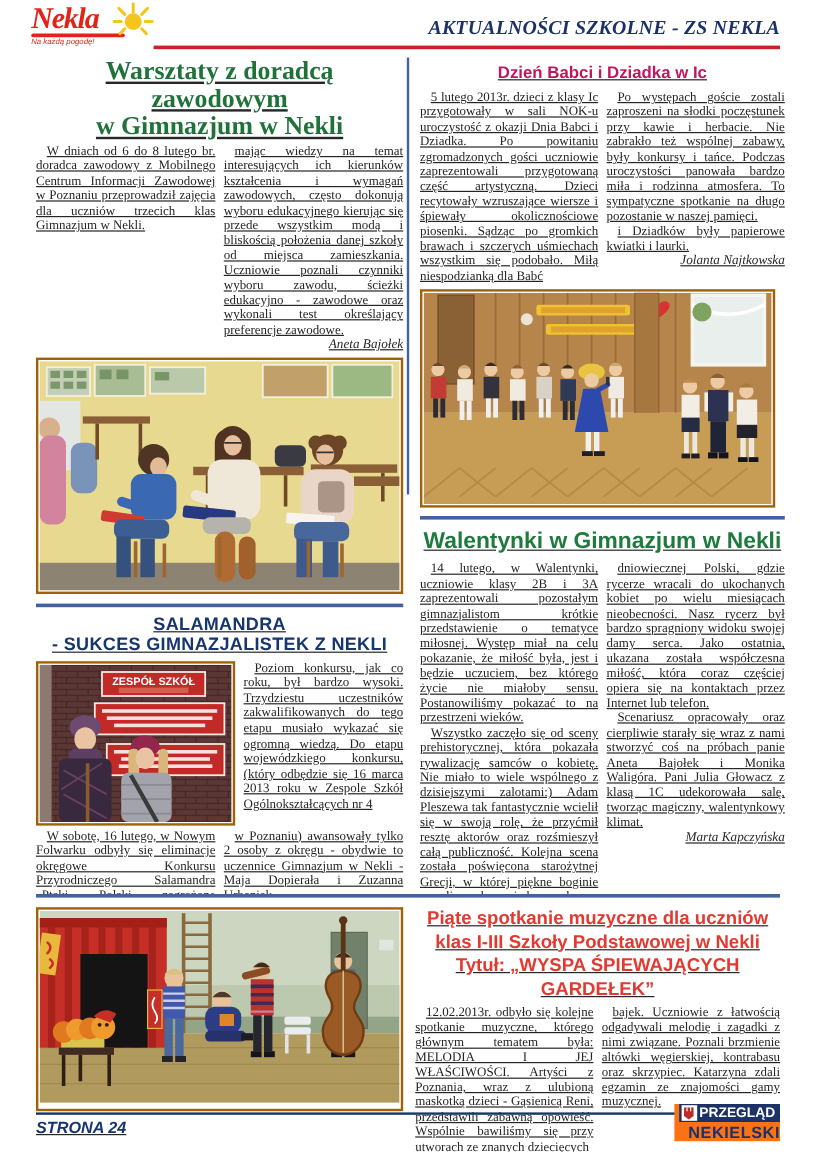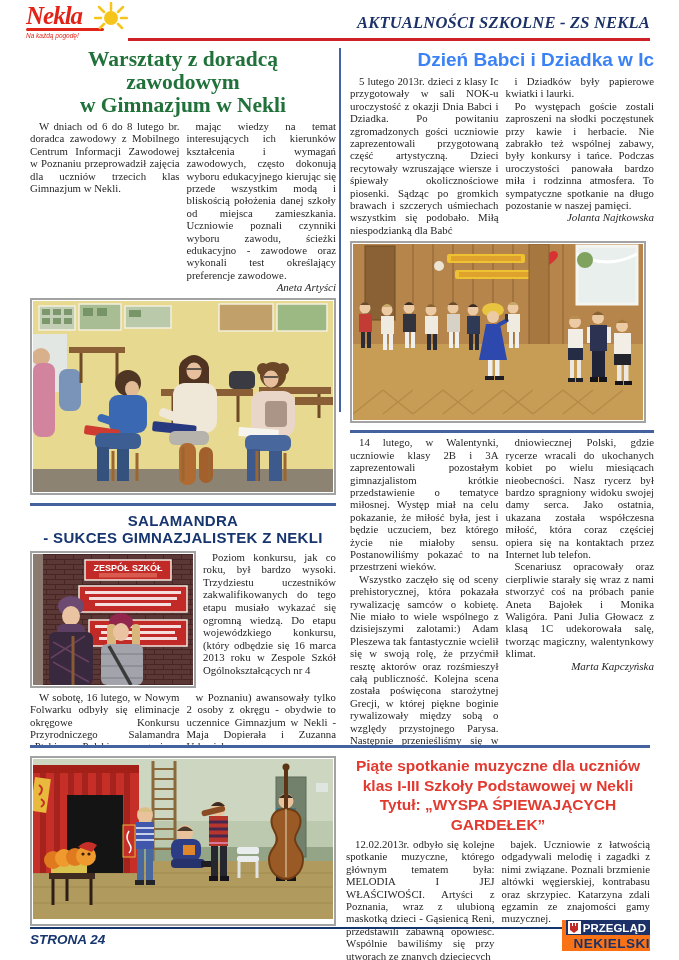--- a/index.html
+++ b/index.html
@@ -1,17 +1,17 @@
 <!DOCTYPE html>
 <html><head>
 <meta charset="utf-8">
 <style>
   html,body{margin:0;padding:0;background:#fff;}
   .page{position:relative;width:679px;height:960px;background:#fff;overflow:hidden;
-        font-family:"Liberation Serif",serif;color:#262626;}
+        font-family:"Liberation Serif",serif;color:#262626;text-decoration:underline;}
 
   
   .header{position:relative;height:46px;}
   .logo{position:absolute;left:26px;top:3px;width:108px;height:40px;}
   .logo .sun{position:absolute;left:68px;top:-1px;}
   .logo-text{position:relative;font-style:italic;font-weight:bold;font-size:25px;line-height:25px;
              color:#e22418;letter-spacing:-1px;}
   .logo-swoosh{width:78px;height:2.5px;background:#e22418;border-radius:2px;margin-top:0;}
   .logo-tag{font-size:6.5px;font-style:italic;color:#e22418;margin-top:1px;font-family:"Liberation Sans",sans-serif;}
   .header-title{position:absolute;right:29px;top:13px;font-style:italic;font-weight:bold;
@@ -28,30 +28,30 @@
   
   .body2col{display:flex;gap:7px;margin-top:3px;}
   .tc{flex:1;font-size:10.8px;line-height:12.4px;text-align:justify;}
   .tc p{margin:0;text-indent:9px;}
   .sig{text-align:right;font-style:italic;text-indent:0 !important;margin-top:2px;font-size:11px;}
 
   
   .t-green-serif{margin:2px 0 0 0;font-weight:bold;font-size:21.5px;line-height:23px;
                  color:#20713a;text-align:center;}
   .t-red{margin:2px 0 0 0;font-family:"Liberation Sans",sans-serif;font-weight:bold;
-         font-size:19px;line-height:24px;color:#3b82f6;text-align:right;}
+         font-size:14px;line-height:24px;color:#be185d;text-align:center;}
   .t-navy{margin:6px 0 2px 0;font-family:"Liberation Sans",sans-serif;font-weight:bold;
           font-size:15px;line-height:17px;color:#17356e;text-align:center;letter-spacing:.3px;}
   .t-green-sans{margin:6px 0 0 0;font-family:"Liberation Sans",sans-serif;font-weight:bold;
                 font-size:19px;line-height:26px;color:#1f7a3e;text-align:center;}
   .t-red-sm{margin:0 0 4px 0;font-family:"Liberation Sans",sans-serif;font-weight:bold;
             font-size:15.5px;line-height:19.5px;color:#e23a30;text-align:center;}
 
   
-  .photo{border:2px solid #a3a3a3;padding:1px;background:#fff;box-sizing:border-box;}
+  .photo{border:2px solid #a16207;padding:1px;background:#fff;box-sizing:border-box;}
   .photo svg{display:block;width:100%;height:auto;}
   .photo1{margin-top:4px;width:306px;}
   .photo2{margin-top:5px;width:296px;}
   .photo3{width:306px;flex:none;}
   .sala-photo{width:166px;flex:none;}
   .hline{height:3px;background:#44639e;}
   .hl-l{margin-top:8px;}
   .hl-r{margin-top:7px;}
   .sala-row1{display:flex;margin-top:5px;}
   .sala-side{margin-left:7px;flex:1;font-size:10.8px;line-height:12.6px;text-align:justify;}
@@ -104,21 +104,21 @@
       <div class="col-l">
 
         <div>
           <h1 class="t-green-serif"><span>Warsztaty z doradcą zawodowym</span><br><span>w Gimnazjum w Nekli</span></h1>
           <div class="body2col">
             <div class="tc">
               <p>W dniach od 6 do 8 lutego br. doradca zawodowy z Mobilnego Centrum Informacji Zawodowej w Poznaniu przeprowadził zajęcia dla uczniów trzecich klas Gimnazjum w Nekli.</p>
             </div>
             <div class="tc">
               <p>mając wiedzy na temat interesujących ich kierunków kształcenia i wymagań zawodowych, często dokonują wyboru edukacyjnego kierując się przede wszystkim modą i bliskością położenia danej szkoły od miejsca zamieszkania. Uczniowie poznali czynniki wyboru zawodu, ścieżki edukacyjno - zawodowe oraz wykonali test określający preferencje zawodowe.</p>
-              <p class="sig">Aneta Artyści</p>
+              <p class="sig">Aneta Bajołek</p>
             </div>
           </div>
 
           <div class="photo photo1">
             <svg viewBox="0 0 300 191">
               <rect width="300" height="191" fill="#e7d98f"></rect>
               <rect y="168" width="300" height="23" fill="#8d8372"></rect>
               <g stroke="#f3efdf" stroke-width="1.5">
                 <rect x="6" y="5" width="36" height="24" fill="#c2cfb4"></rect>
                 <rect x="46" y="3" width="42" height="26" fill="#a9bd95"></rect>
@@ -256,22 +256,22 @@
 
       <div class="col-r">
 
         <div>
           <h1 class="t-red">Dzień Babci i Dziadka w Ic</h1>
           <div class="body2col">
             <div class="tc">
               <p>5 lutego 2013r. dzieci z klasy Ic przygotowały w sali NOK-u uroczystość z okazji Dnia Babci i Dziadka. Po powitaniu zgromadzonych gości uczniowie zaprezentowali przygotowaną część artystyczną. Dzieci recytowały wzruszające wiersze i śpiewały okolicznościowe piosenki. Sądząc po gromkich brawach i szczerych uśmiechach wszystkim się podobało. Miłą niespodzianką dla Babć</p>
             </div>
             <div class="tc">
+              <p>Po występach goście zostali zaproszeni na słodki poczęstunek przy kawie i herbacie. Nie zabrakło też wspólnej zabawy, były konkursy i tańce. Podczas uroczystości panowała bardzo miła i rodzinna atmosfera. To sympatyczne spotkanie na długo pozostanie w naszej pamięci.</p>
               <p>i Dziadków były papierowe kwiatki i laurki.</p>
-              <p>Po występach goście zostali zaproszeni na słodki poczęstunek przy kawie i herbacie. Nie zabrakło też wspólnej zabawy, były konkursy i tańce. Podczas uroczystości panowała bardzo miła i rodzinna atmosfera. To sympatyczne spotkanie na długo pozostanie w naszej pamięci.</p>
               <p class="sig">Jolanta Najtkowska</p>
             </div>
           </div>
 
           <div class="photo photo2">
             <svg viewBox="0 0 290 176">
               <rect width="290" height="100" fill="#b5854b"></rect>
               <path d="M60 0v100M80 0v100M100 0v100M120 0v100M140 0v100M160 0v100M210 0v100" stroke="#9b6d3c" stroke-width="1.5"></path>
               <rect x="12" y="2" width="30" height="74" fill="#8a6134" stroke="#6f4c26"></rect>
               <rect x="224" y="2" width="60" height="58" fill="#e8efec" stroke="#f5f5f0" stroke-width="3"></rect>
@@ -376,20 +376,21 @@
                 <rect x="271" y="121" width="4.5" height="16" fill="#ece8e0"></rect>
               <rect x="262" y="137" width="8" height="4" fill="#14141a"></rect>
                 <rect x="271" y="137" width="8" height="4" fill="#14141a"></rect>
             </svg>
           </div>
 
           <div class="hline hl-r"></div>
         </div>
 
         <div>
+          <h1 class="t-green-sans">Walentynki w Gimnazjum w Nekli</h1>
           <div class="body2col">
             <div class="tc">
               <p>14 lutego, w Walentynki, uczniowie klasy 2B i 3A zaprezentowali pozostałym gimnazjalistom krótkie przedstawienie o tematyce miłosnej. Występ miał na celu pokazanie, że miłość była, jest i będzie uczuciem, bez którego życie nie miałoby sensu. Postanowiliśmy pokazać to na przestrzeni wieków.</p>
               <p>Wszystko zaczęło się od sceny prehistorycznej, która pokazała rywalizację samców o kobietę. Nie miało to wiele wspólnego z dzisiejszymi zalotami:) Adam Pleszewa tak fantastycznie wcielił się w swoją rolę, że przyćmił resztę aktorów oraz rozśmieszył całą publiczność. Kolejna scena została poświęcona starożytnej Grecji, w której piękne boginie rywalizowały między sobą o względy przystojnego Parysa. Następnie przenieśliśmy się w klimaty śre-</p>
             </div>
             <div class="tc">
               <p>dniowiecznej Polski, gdzie rycerze wracali do ukochanych kobiet po wielu miesiącach nieobecności. Nasz rycerz był bardzo spragniony widoku swojej damy serca. Jako ostatnia, ukazana została współczesna miłość, która coraz częściej opiera się na kontaktach przez Internet lub telefon.</p>
               <p>Scenariusz opracowały oraz cierpliwie starały się wraz z nami stworzyć coś na próbach panie Aneta Bajołek i Monika Waligóra. Pani Julia Głowacz z klasą 1C udekorowała salę, tworząc magiczny, walentynkowy klimat.</p>
               <p class="sig">Marta Kapczyńska</p>
             </div>

